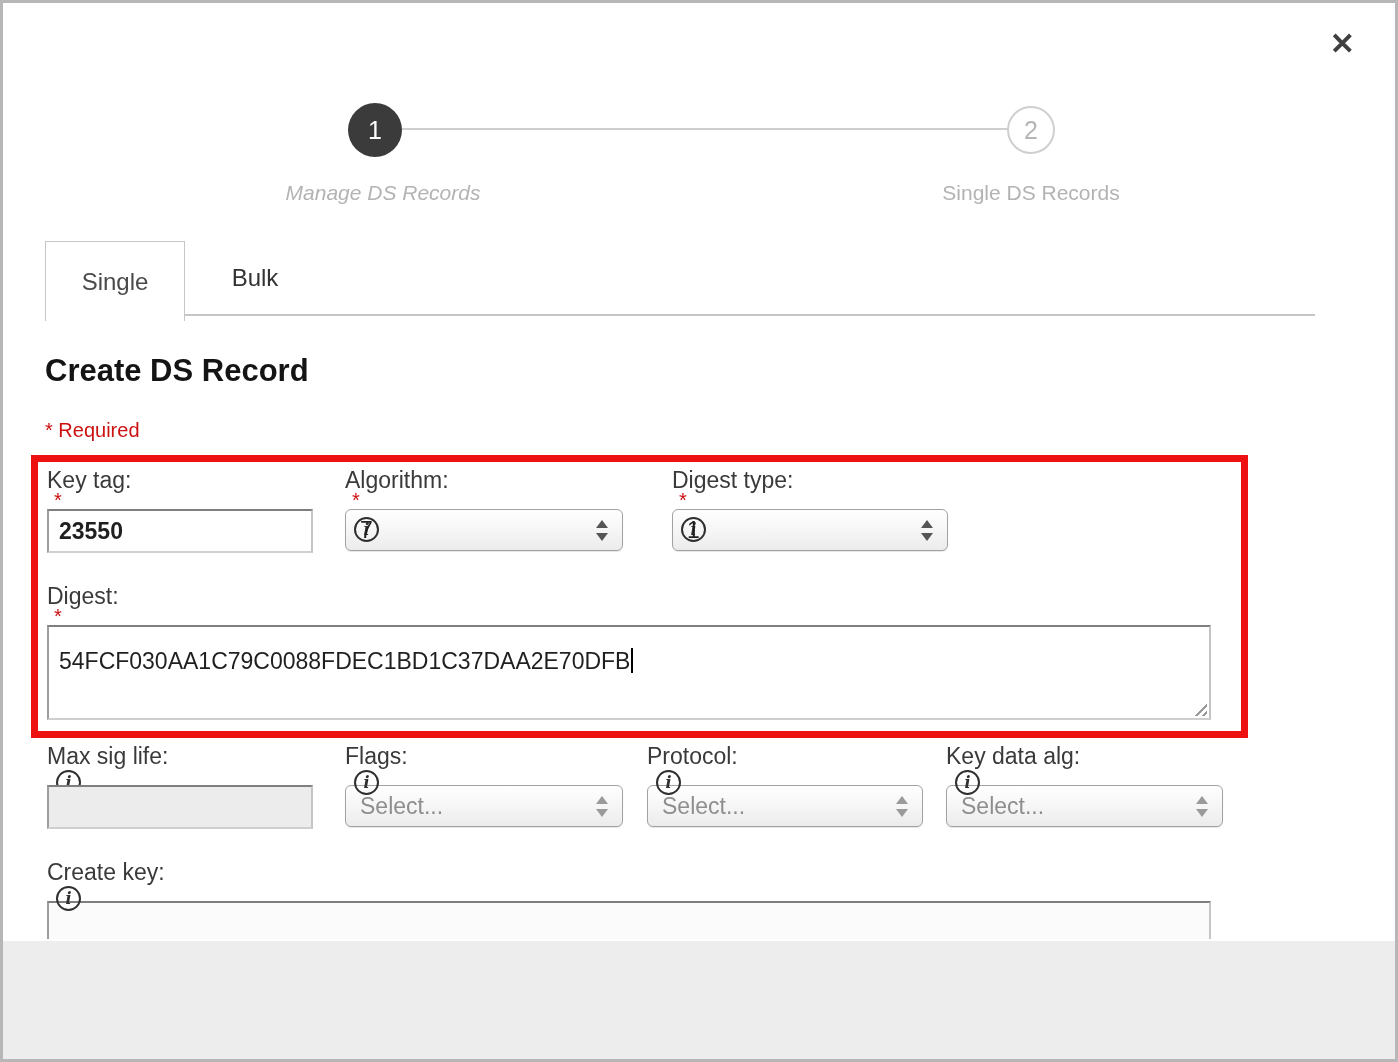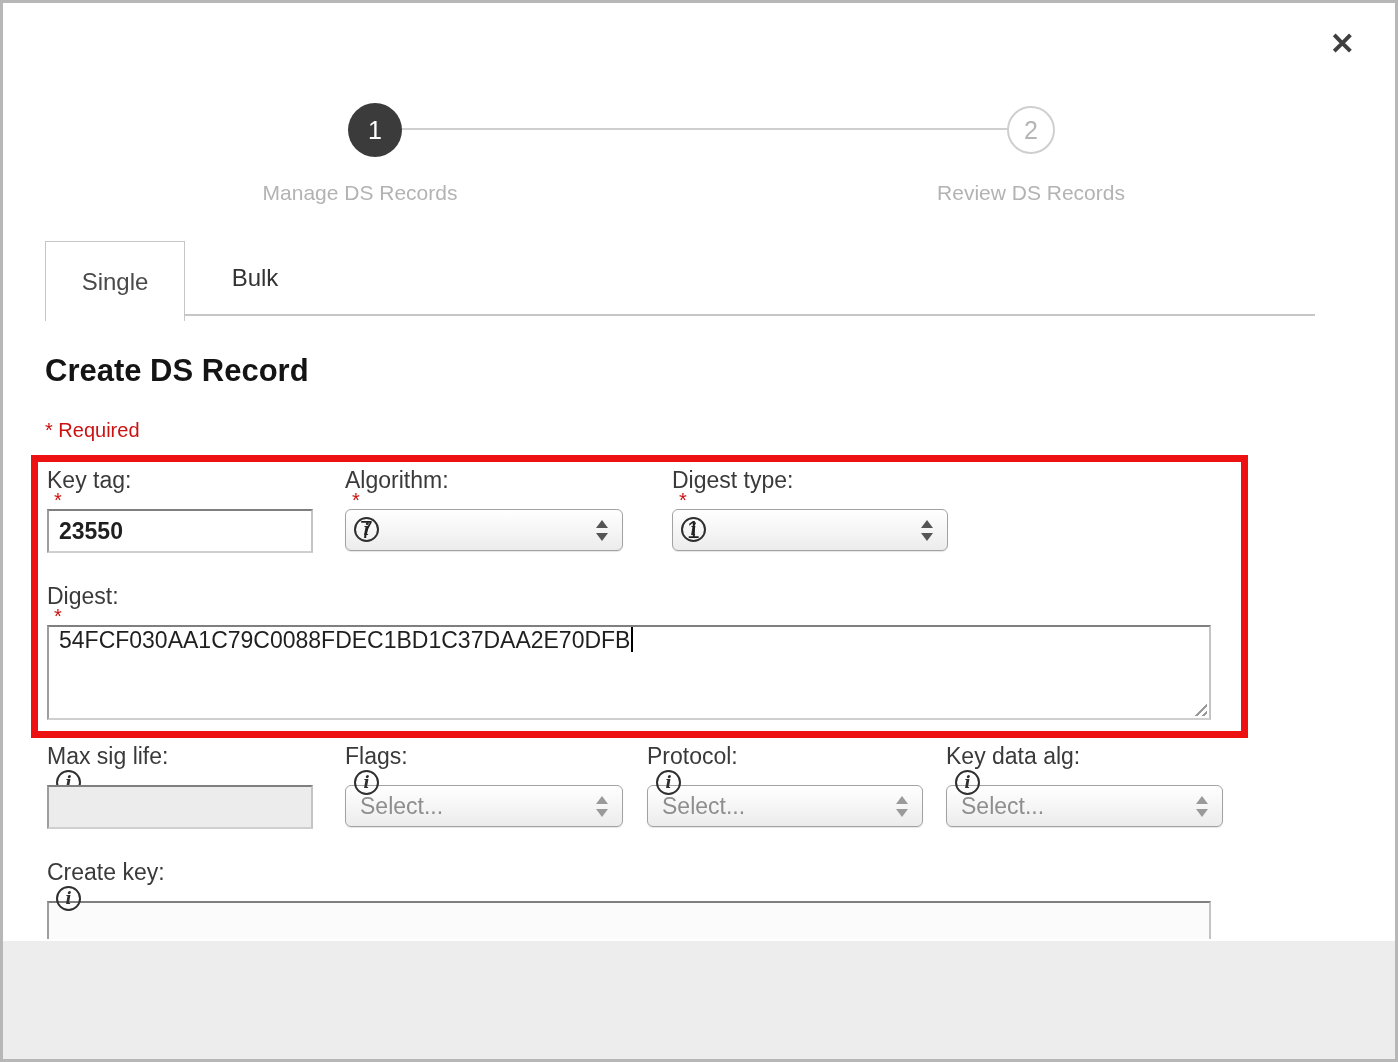--- a/index.html
+++ b/index.html
@@ -8,21 +8,21 @@
 
   
   .close{position:absolute;top:26px;right:40px;font-size:30px;font-weight:bold;color:#3f3f3f;cursor:pointer;line-height:1;}
 
   
   .step-line{position:absolute;left:396px;top:125px;width:610px;height:2px;background:#cfcfcf;}
   .step-circle{position:absolute;border-radius:50%;display:flex;align-items:center;justify-content:center;font-size:25px;box-sizing:border-box;}
   .step-1{left:345px;top:100px;width:54px;height:54px;background:#3b3b3b;color:#fff;}
   .step-2{left:1004px;top:103px;width:48px;height:48px;background:#fff;border:2px solid #cfcfcf;color:#b5b5b5;}
   .step-label{position:absolute;top:178px;transform:translateX(-50%);color:#b3b3b3;font-size:21px;white-space:nowrap;}
-  .step-label-1{left:357px;}
+  .step-label-1{left:380px;font-style:italic;}
   .step-label-2{left:1028px;}
 
   
   .tab-line{position:absolute;left:42px;top:311px;width:1270px;height:2px;background:#c6c6c6;}
   .tab{position:absolute;top:238px;height:74px;width:140px;display:flex;align-items:center;justify-content:center;font-size:24px;cursor:pointer;box-sizing:border-box;}
   .tab-single{left:42px;height:80px;background:#fff;border:1px solid #c6c6c6;border-bottom:none;color:#4a4a4a;z-index:2;}
   .tab-bulk{left:182px;color:#333;}
 
   .title{position:absolute;left:42px;top:350px;font-size:31px;font-weight:bold;color:#141414;}
   .required-note{position:absolute;left:42px;top:416px;font-size:20px;color:#cc1111;}
@@ -42,21 +42,21 @@
 
   .select{box-sizing:border-box;height:42px;border:1px solid #a2a2a2;border-radius:6px;background:linear-gradient(#ffffff,#ececec);box-shadow:0 1px 1px rgba(0,0,0,0.10);display:flex;align-items:center;cursor:pointer;}
   .sel-val{flex:1;padding-left:14px;font-size:23px;color:#1f1f1f;}
   .sel-val.placeholder{color:#8e8e8e;}
   .spin{display:flex;flex-direction:column;gap:5px;margin-right:14px;}
   .spin .up{width:0;height:0;border-left:6px solid transparent;border-right:6px solid transparent;border-bottom:8px solid #555;}
   .spin .dn{width:0;height:0;border-left:6px solid transparent;border-right:6px solid transparent;border-top:8px solid #555;}
   .spin.dim .up{border-bottom-color:#9a9a9a;}
   .spin.dim .dn{border-top-color:#9a9a9a;}
 
-  .digest-box{position:relative;box-sizing:border-box;width:1164px;height:95px;border:2px solid #c4c4c4;border-top-color:#7f7f7f;border-left-color:#9d9d9d;border-bottom-color:#cfcfcf;background:#fff;font-size:23px;color:#1f1f1f;padding:0 10px;cursor:text;}
+  .digest-box{position:relative;box-sizing:border-box;width:1164px;height:95px;border:2px solid #c4c4c4;border-top-color:#7f7f7f;border-left-color:#9d9d9d;border-bottom-color:#cfcfcf;background:#fff;font-size:23px;color:#1f1f1f;padding:21px 10px;cursor:text;}
   .caret{display:inline-block;width:2px;height:25px;background:#000;vertical-align:-4px;margin-left:1px;}
   .resize-handle{position:absolute;right:2px;bottom:2px;width:15px;height:15px;background:repeating-linear-gradient(135deg,transparent 0 3px,#9a9a9a 3px 4.8px);clip-path:polygon(100% 0,100% 100%,0 100%);}
   .pk-box{box-sizing:border-box;width:1164px;height:38px;border:2px solid #c4c4c4;border-top-color:#7f7f7f;border-left-color:#9d9d9d;border-bottom:none;background:#fbfbfb;}
 
   
   .footer{position:absolute;left:0;right:0;top:938px;bottom:0;background:#ededed;}
 </style>
 </head>
 <body>
 
@@ -66,21 +66,21 @@
 
   <div>
     <div class="step-line"></div>
     <div class="step-circle step-1">
         <span>1</span>
       </div>
     <div class="step-circle step-2">
         <span>2</span>
       </div>
     <div class="step-label step-label-1">Manage DS Records</div>
-    <div class="step-label step-label-2">Review DS Records</div>
+    <div class="step-label step-label-2">Single DS Records</div>
   </div>
 
   <div class="tab-line"></div>
   <div class="tab tab-bulk">Bulk</div>
   <div class="tab tab-single">Single</div>
 
   <div class="title">Create DS Record</div>
   <div class="required-note">* Required</div>
 
   <div class="highlight-box"></div>

